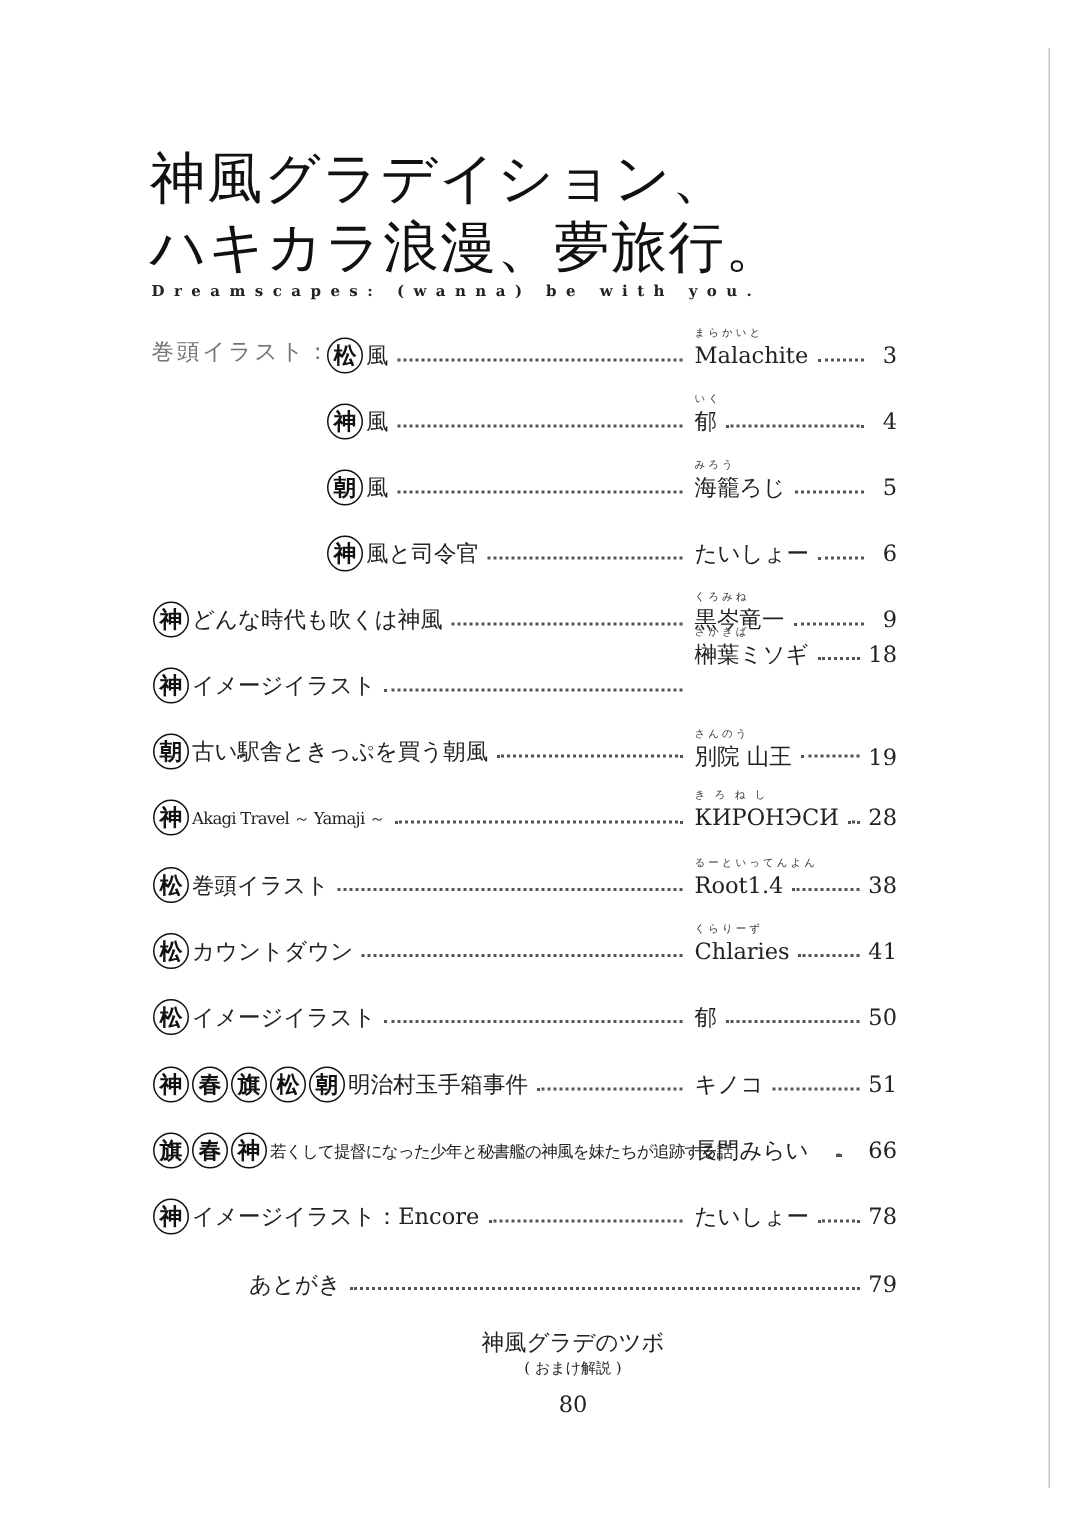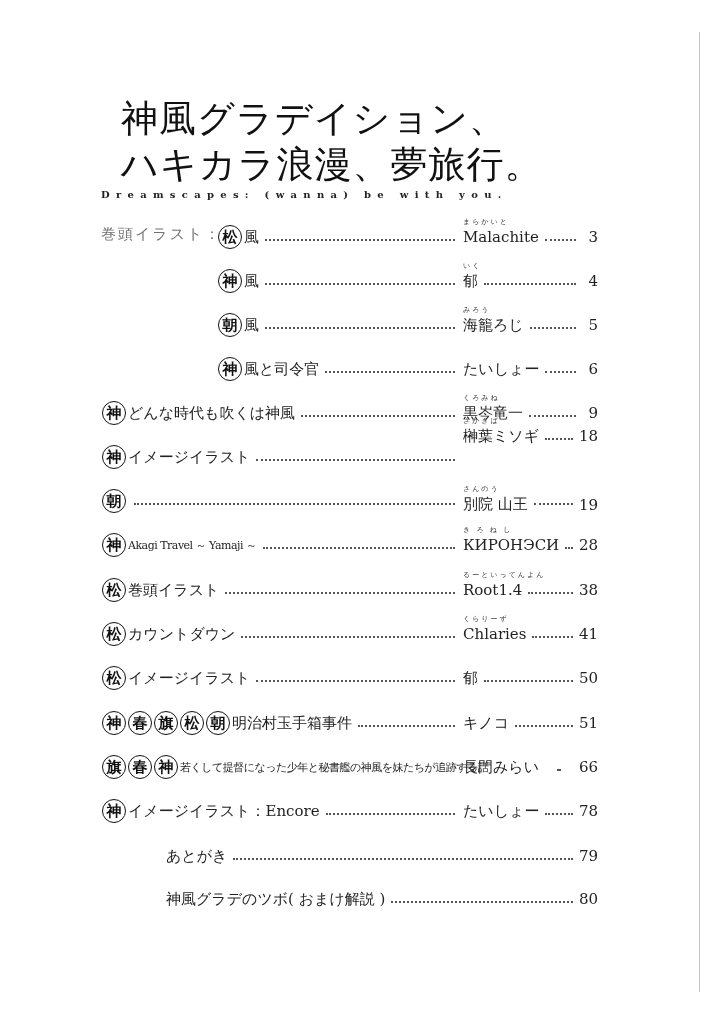--- a/index.html
+++ b/index.html
@@ -23,21 +23,21 @@
       position: absolute;
       left: 100px; top: 96px;
       font-size: 37px;
       line-height: 46px;
       font-weight: normal;
       color: #111111;
       letter-spacing: 1px;
       margin: 0;
       white-space: nowrap;
     }
-    .title .line { display: block; margin-left: 21px; }
+    .title .line { display: block; }
     .subtitle {
       position: absolute;
       left: 101px; top: 189px;
       font-size: 10px;
       font-weight: bold;
       letter-spacing: 6.3px;
       color: #222;
       white-space: nowrap;
     }
     .toc { position: absolute; left: 0; top: 0; width: 724px; }
@@ -94,21 +94,21 @@
       text-align: right;
       min-width: 16px;
     }
     .kanto-label {
       position: absolute;
       left: 101px; top: 225px;
       font-size: 15px;
       letter-spacing: 2px;
       color: #737373;
     }
-    .note-small { font-size: 15px; }
+    .note-small { font-size: 10px; }
   </style>
 </head>
 <body>
 
 <div class="page-edge"></div>
 
 <h1 class="title">
   <span class="line">神風グラデイション、</span>
   <span class="line">ハキカラ浪漫、夢旅行。</span>
 </h1>
@@ -172,20 +172,21 @@
       <span class="label">イメージイラスト</span>
       <span class="dots"></span>
     </div>
     <div class="row" style="left: 463px; top: 423px; width: 135px;">
       <span class="author-wrap"><span class="ruby">さかきば</span><span class="author">榊葉ミソギ</span></span>
       <span class="dots"></span>
       <span class="page">18</span>
     </div>
     <div class="row" style="left: 102px; top: 488px; width: 359px;">
       <span class="badge">朝</span>
+      <span class="label">古い駅舎ときっぷを買う朝風</span>
       <span class="dots"></span>
     </div>
     <div class="row" style="left: 463px; top: 488px; width: 135px; align-items: flex-end;">
       <span class="author-wrap"><span class="ruby">さんのう</span><span class="author">別院 山王</span></span>
       <span class="dots"></span>
       <span class="page">19</span>
     </div>
     <div class="row" style="left: 102px; top: 532px; width: 359px;">
       <span class="badge">神</span>
       <span class="label small">Akagi Travel ～ Yamaji ～</span>
@@ -260,19 +261,19 @@
     <div class="row" style="left: 463px; top: 798px; width: 135px;">
       <span class="author-wrap"><span class="ruby"></span><span class="author">たいしょー</span></span>
       <span class="dots"></span>
       <span class="page">78</span>
     </div>
     <div class="row" style="left: 166px; top: 843px; width: 432px;">
       <span class="label">あとがき</span>
       <span class="dots"></span>
       <span class="page">79</span>
     </div>
-    <div class="row" style="left: 166px; top: 886px; width: 432px;">
+    <div class="row" style="left: 166px; top: 886px; width: 432px; flex-direction: column;">
       <span class="label">神風グラデのツボ</span>
       <span class="label note-small">( おまけ解説 )</span>
       <span class="dots"></span>
       <span class="page">80</span>
     </div>
   </div>
 
 </body></html>

